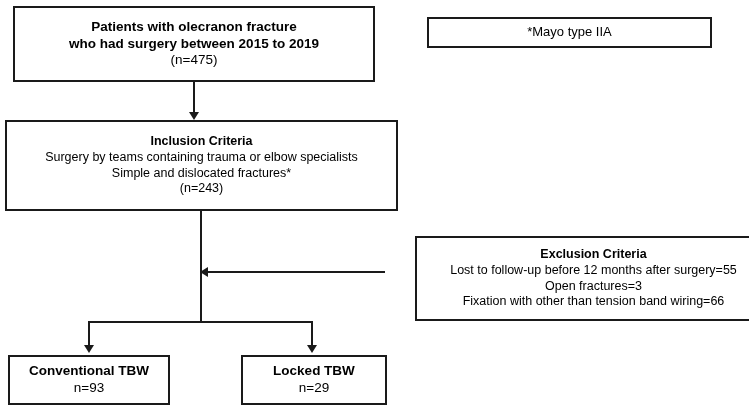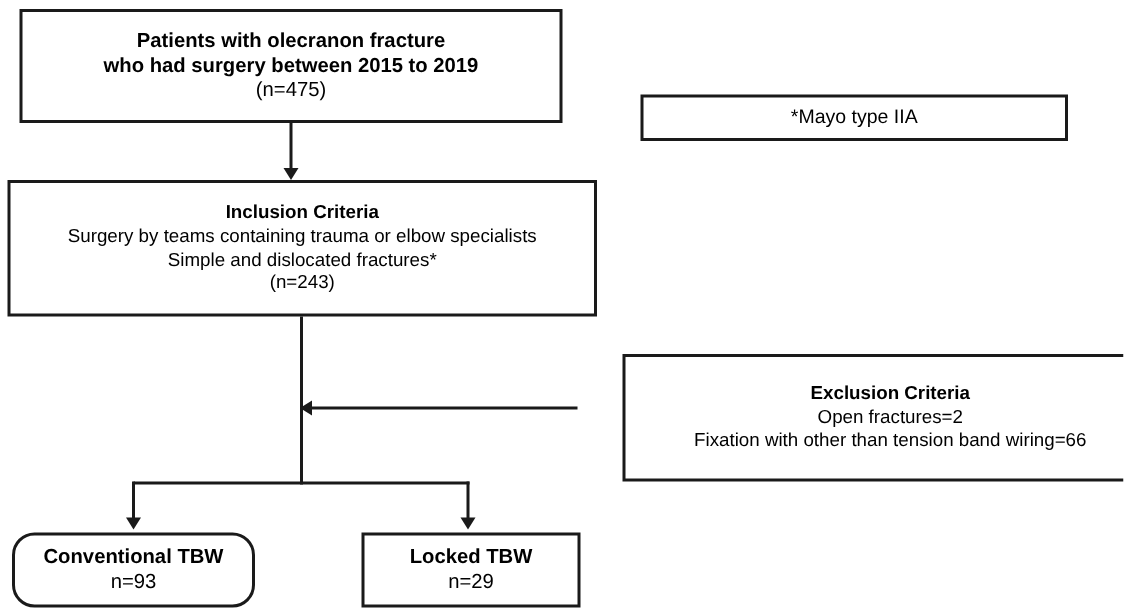--- a/index.html
+++ b/index.html
@@ -39,35 +39,33 @@
     font-weight: bold;
   }
   
   #node-enrollment {
     left: 13px;  top: 6px;   width: 362px; height: 76px;
     font-size: 13.5px;
   }
   #node-footnote {
     left: 427px; top: 17px;  width: 285px; height: 31px;
     font-size: 13px;
-    margin-top: 46px;
   }
   #node-inclusion {
     left: 5px;   top: 120px; width: 393px; height: 91px;
     font-size: 12.5px;
   }
   #node-exclusion {
     left: 385px; top: 236px; width: 357px; height: 85px;
     font-size: 12.5px;
     margin-left: 30px;
   }
   #node-arm-conventional {
     left: 8px;   top: 355px; width: 162px; height: 50px;
     font-size: 13.5px;
-    border-radius: 15px;
   }
   #node-arm-locked {
     left: 241px; top: 355px; width: 146px; height: 50px;
     font-size: 13.5px;
   }
   
   .conn {
     position: absolute;
     background: #1a1a1a;
   }
@@ -121,21 +119,22 @@
 
   <div class="node" id="node-inclusion">
     <span class="line bold">Inclusion Criteria</span>
     <span class="line">Surgery by teams containing trauma or elbow specialists</span>
     <span class="line">Simple and dislocated fractures*</span>
     <span class="line">(n=243)</span>
   </div>
 
   <div class="node" id="node-exclusion">
     <span class="line bold">Exclusion Criteria</span>
-    <span class="line">Open fractures=2</span>
+    <span class="line">Lost to follow-up before 12 months after surgery=55</span>
+    <span class="line">Open fractures=3</span>
     <span class="line">Fixation with other than tension band wiring=66</span>
   </div>
 
   <div class="node" id="node-arm-conventional">
     <span class="line bold">Conventional TBW</span>
     <span class="line">n=93</span>
   </div>
 
   <div class="node" id="node-arm-locked">
     <span class="line bold">Locked TBW</span>

